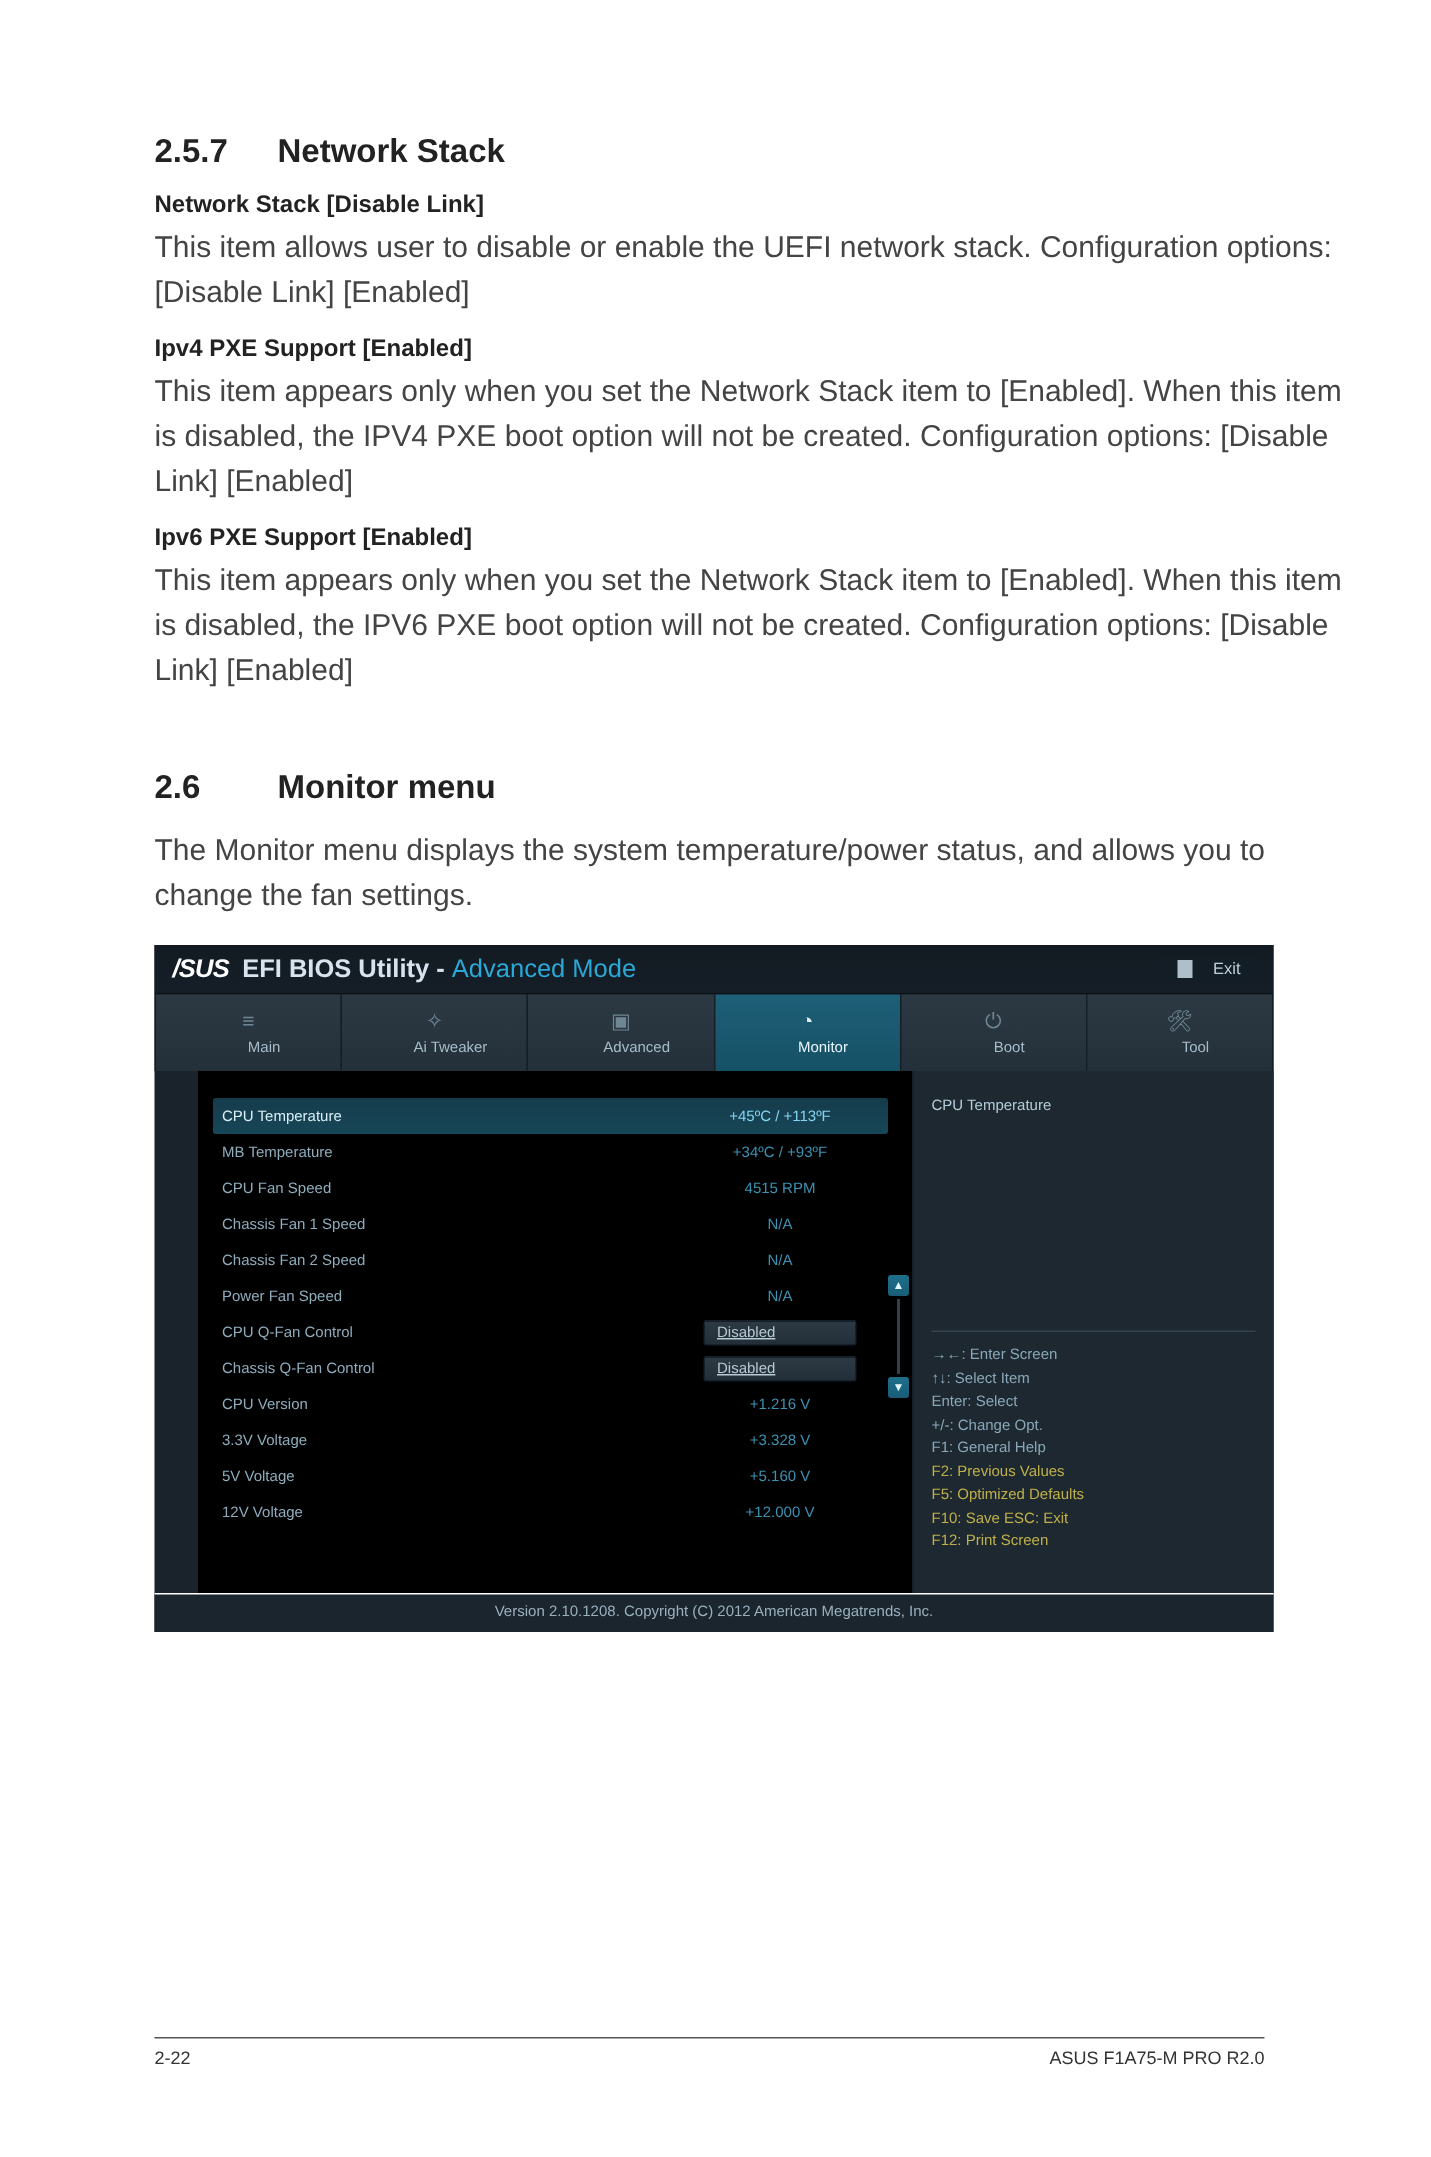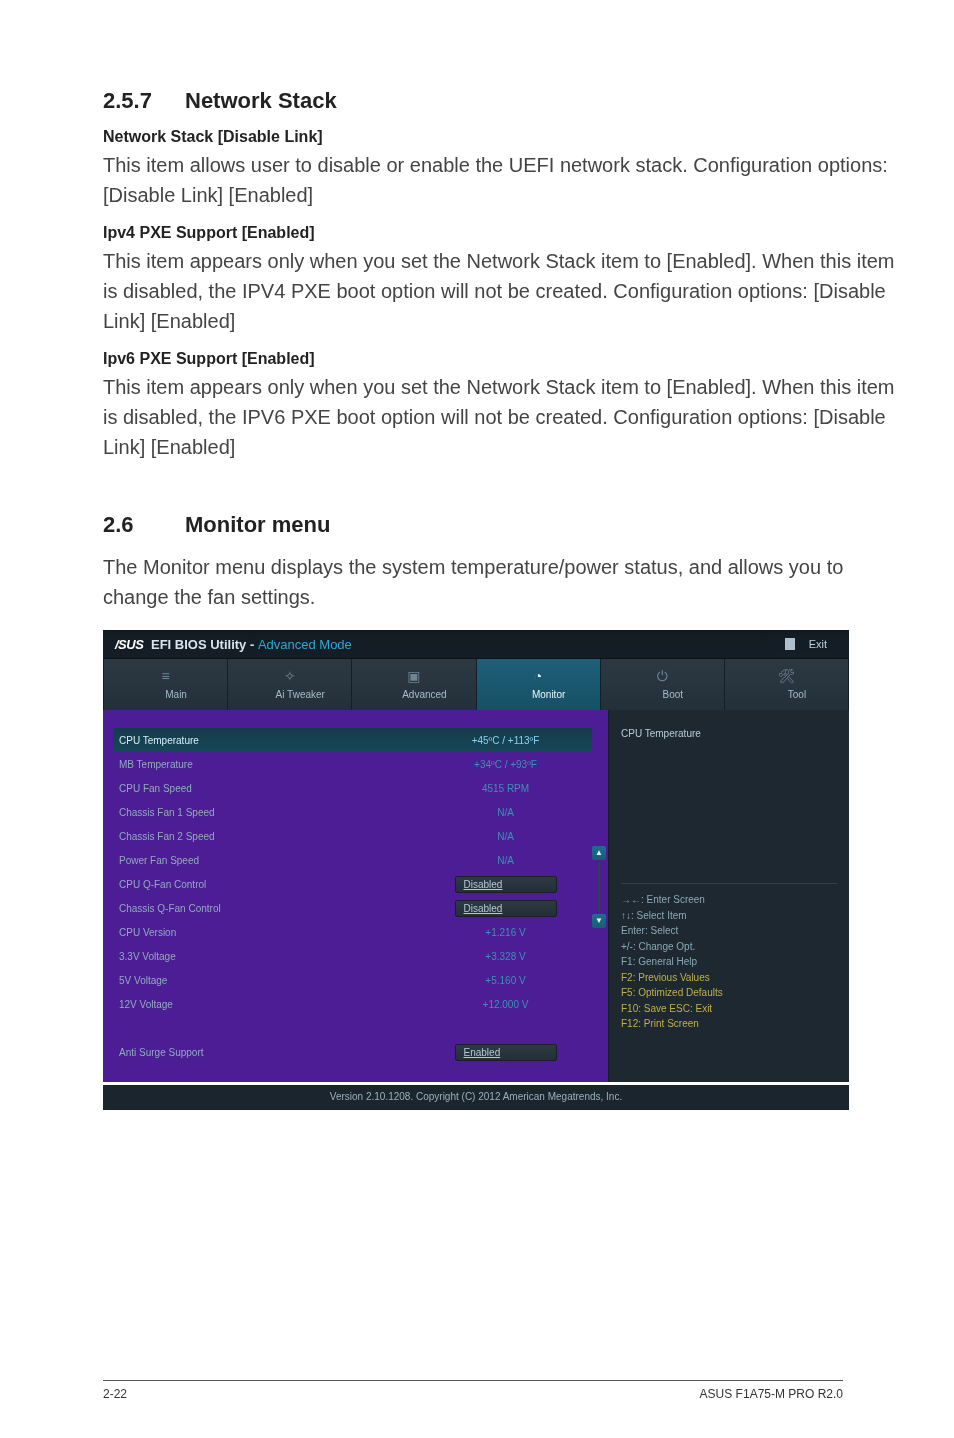--- a/index.html
+++ b/index.html
@@ -56,21 +56,21 @@
   }
   .bios-top {
     background: linear-gradient(#131b22,#151e27);
     padding: 6px 12px;
     display: flex;
     justify-content: space-between;
     align-items: center;
     border-bottom: 1px solid #0b1218;
   }
   .bios-logo {
-    font-size: 13px;
+    font-size: 17px;
     font-weight: bold;
     color: #d7e4ef;
   }
   .bios-logo .asus {
     color: #ffffff;
     font-style: italic;
     letter-spacing: -0.5px;
     margin-right: 4px;
   }
   .bios-logo .tail {
@@ -123,21 +123,22 @@
     margin-left: 21px;
   }
   .tab-ic {
     color: #6f8694;
     font-size: 14px;
   }
   .bios-tab.active .tab-ic { color: #dff2fb; }
 
   .bios-body {
     display: flex;
-    background: #4c1d95;
+    background: #000000;
+    margin-left: 29px;
   }
   .bios-left {
     flex: 1;
     padding: 18px 16px 18px 16px;
     position: relative;
   }
   .bios-row {
     display: flex;
     align-items: center;
     height: 24px;
@@ -228,21 +229,21 @@
     color: #8aa8b8;
   }
   .bios-right .help .hl { color: #c0b04a; }
 
   .bios-footer {
     text-align: center;
     font-size: 10px;
     color: #9ab0bd;
     padding: 6px 0 8px 0;
     background: #1a252d;
-    border-top: 3px solid #ffffff;
+    border-top: 1px solid #ffffff;
   }
 
   
   .page-footer {
     width: 946px;
     box-sizing: border-box;
     padding: 0 103px 40px 103px;
     margin-top: 230px;
   }
   .page-footer .rule {
@@ -379,24 +380,20 @@
             <div class="bios-row">
               <div class="lbl">5V Voltage</div>
               <div class="val">+5.160 V</div>
             </div>
             <div class="bios-row">
               <div class="lbl">12V Voltage</div>
               <div class="val">+12.000 V</div>
             </div>
             <div class="bios-row">
               <div class="lbl">&nbsp;</div>
-            </div>
-            <div class="bios-row">
-              <div class="lbl">Anti Surge Support</div>
-              <div class="valwrap"><span class="btnval">Enabled</span></div>
             </div>
             <div class="bios-scroll">
             <div class="arrow">▲</div>
             <div class="track"></div>
             <div class="arrow">▼</div>
           </div>
         </div>
         <div class="bios-right">
           <div class="info-title">CPU Temperature</div>
           <div class="hr"></div>

